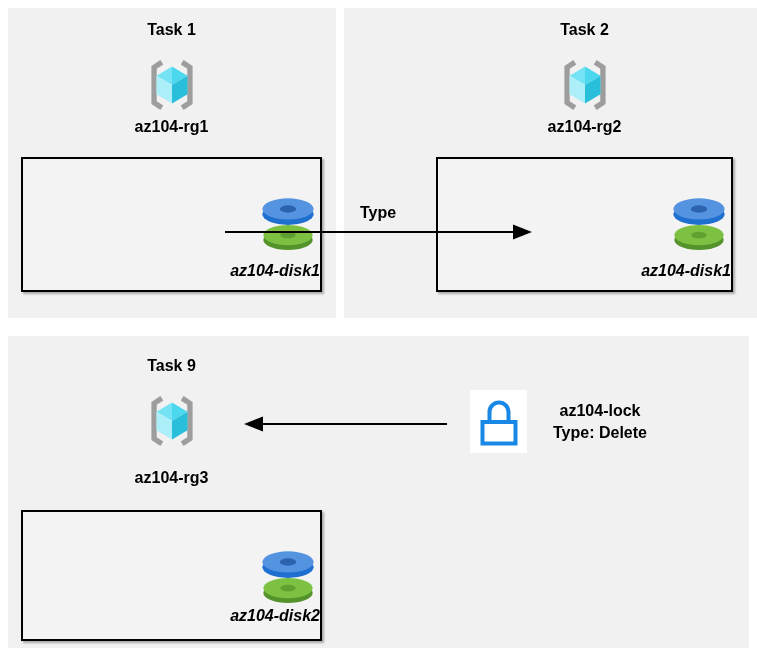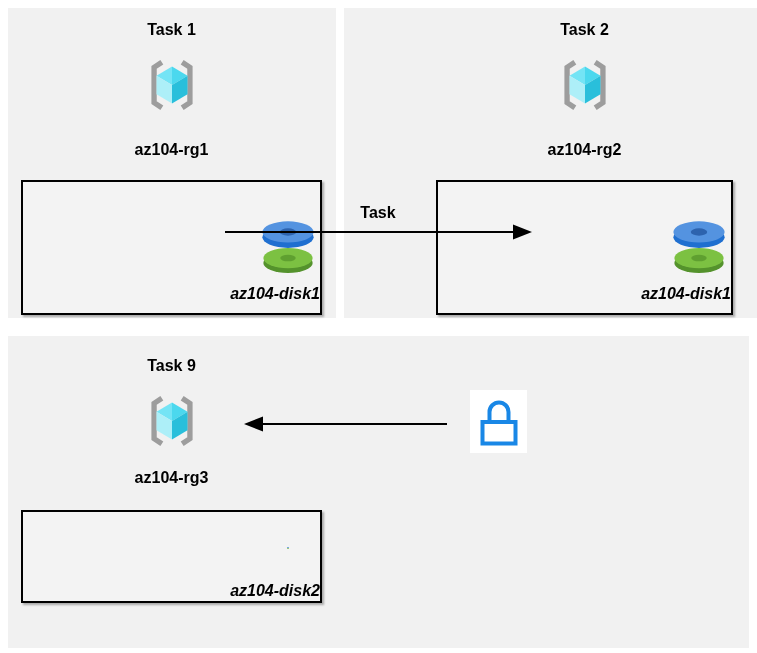--- a/index.html
+++ b/index.html
@@ -14,21 +14,21 @@
            box-shadow:1.5px 1.5px 2px rgba(0,0,0,0.30);
            display:flex;flex-direction:column;align-items:flex-end;font-style:italic;}
   .disk-icon{width:64px;height:58px;}
   .overlay{position:absolute;left:0;top:0;width:757px;height:653px;pointer-events:none;}
   .move-label{position:absolute;left:344px;top:203px;width:68px;text-align:center;
               font-weight:bold;font-size:16px;line-height:20px;}
   .lock-box{position:absolute;left:470px;top:390px;width:57px;height:63px;background:#ffffff;
             display:flex;align-items:center;justify-content:center;}
   .lock-text{position:absolute;left:548px;top:400px;width:104px;text-align:center;
              font-weight:bold;font-size:16px;line-height:22px;}
-  .m-t12{margin-top:12px}.m-t14{margin-top:14px}.m-t7{margin-top:24px}.m-t8{margin-top:16px}
+  .m-t12{margin-top:12px}.m-t14{margin-top:14px}.m-t7{margin-top:1px}.m-t8{margin-top:16px}
   .m-t20{margin-top:20px}.m-t22{margin-top:22px}.m-t35{margin-top:35px}.m-t9{margin-top:9px}
   .hidden-defs{position:absolute;width:0;height:0;overflow:hidden;}
 </style>
 </head>
 <body>
 
 <svg class="hidden-defs" aria-hidden="true">
   <defs>
     <g id="rg-sym">
       <path d="M21.5 8.5 L13.5 13.8 L13.5 50.2 L21.5 55.5" fill="none" stroke="#9d9d9d" stroke-width="5.5"></path>
@@ -87,41 +87,45 @@
     </div>
   </div>
 
   <div class="panel" style="left:8px;top:336px;width:741px;height:312px;">
     <div class="col" style="left:13px;width:301px;">
       <div class="task-title m-t20">Task 9</div>
       <svg class="rg-icon m-t14" viewBox="0 0 64 64">
           <use href="#rg-sym"></use>
         </svg>
       <div class="name-label m-t8">az104-rg3</div>
-      <div class="res-box m-t22" style="height:93px;gap:8px;">
+      <div class="res-box m-t22" style="height:131px;">
         <svg class="disk-icon m-t35" viewBox="0 0 66 60">
             <use href="#disk-sym"></use>
           </svg>
         <div class="name-label m-t7">az104-disk2</div>
       </div>
     </div>
   </div>
 
   <div class="lock-box">
     <svg width="40" height="50" viewBox="0 0 40 50">
         <use href="#lock-sym"></use>
       </svg>
   </div>
+  <div class="lock-text">
+    <div>az104-lock</div>
+    <div>Type: Delete</div>
+  </div>
 
   <svg class="overlay" viewBox="0 0 757 653">
     <g>
       <line x1="225" y1="232" x2="516" y2="232" stroke="#000000" stroke-width="2"></line>
       <polygon points="532,232 513,224.5 513,239.5" fill="#000000"></polygon>
     </g>
     <g>
       <line x1="261" y1="424" x2="447" y2="424" stroke="#000000" stroke-width="2"></line>
       <polygon points="244,424 263,416.5 263,431.5" fill="#000000"></polygon>
     </g>
   </svg>
 
-  <div class="move-label">Task</div>
+  <div class="move-label">Type</div>
 
 </div>
 
 </body></html>

